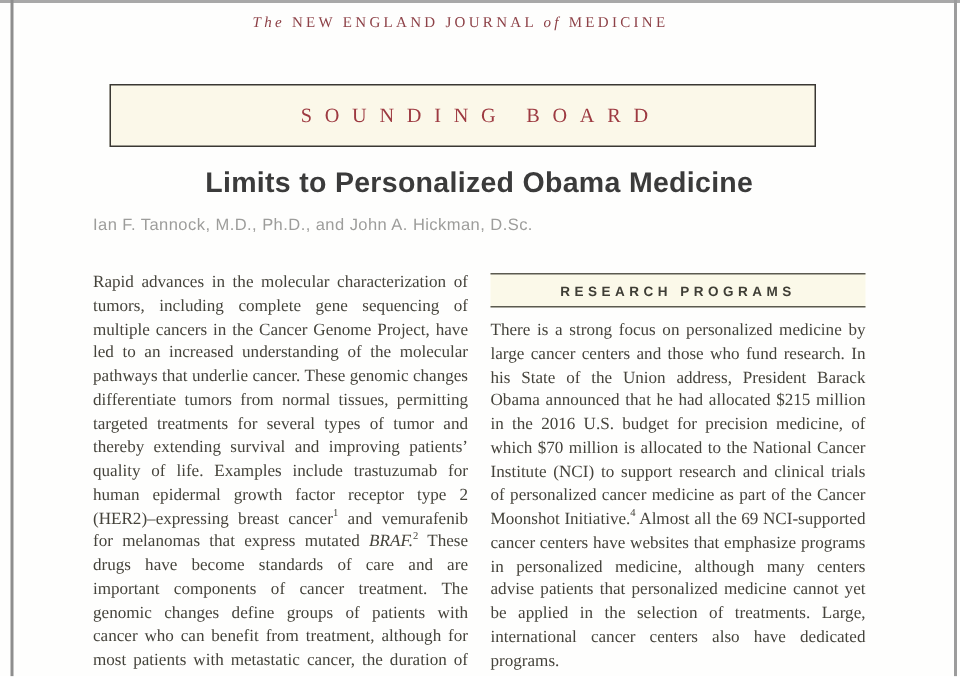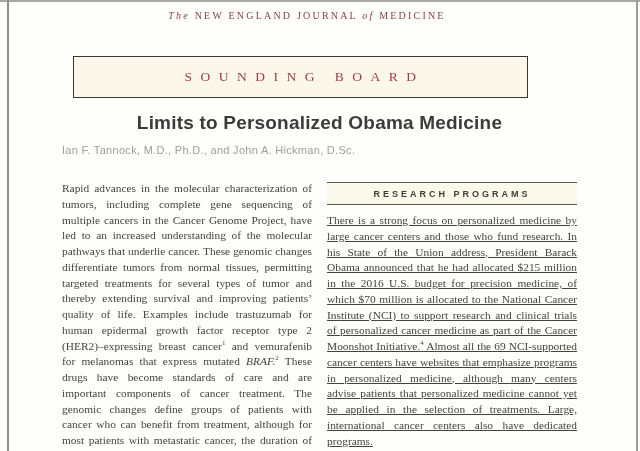--- a/index.html
+++ b/index.html
@@ -37,21 +37,21 @@
     left: 73px;
     top: 56px;
     width: 445px;
     height: 40px;
     background: #fbf8e9;
     border: 1.5px solid #3a3833;
     text-align: center;
     line-height: 40px;
     font-size: 13.5px;
     letter-spacing: 8.5px;
-    padding-left: 8px;
+    padding-left: 24px;
     color: #9d3a41;
   }
 
   .title {
     position: absolute;
     top: 112px;
     left: 62px;
     width: 515px;
     margin: 0;
     text-align: center;
@@ -107,21 +107,21 @@
     height: 21px;
     line-height: 22px;
     text-align: center;
     font-family: "Liberation Sans", sans-serif;
     font-weight: bold;
     font-size: 9px;
     letter-spacing: 3px;
     color: #3f3e36;
     margin-top: 1px;
   }
-  .col.right .body-par.first { margin-top: 8px; text-decoration: underline; }
+  .col.right .body-par.first { margin-top: 8px; }
 </style>
 </head>
 <body>
 
 <div class="page">
   <div class="edge edge-top"></div>
   <div class="edge edge-left"></div>
   <div class="edge edge-right"></div>
 
   <div class="masthead"><span style="font-style: italic;">The </span><span>NEW ENGLAND JOURNAL </span><span style="font-style: italic;">of </span><span>MEDICINE</span></div>

